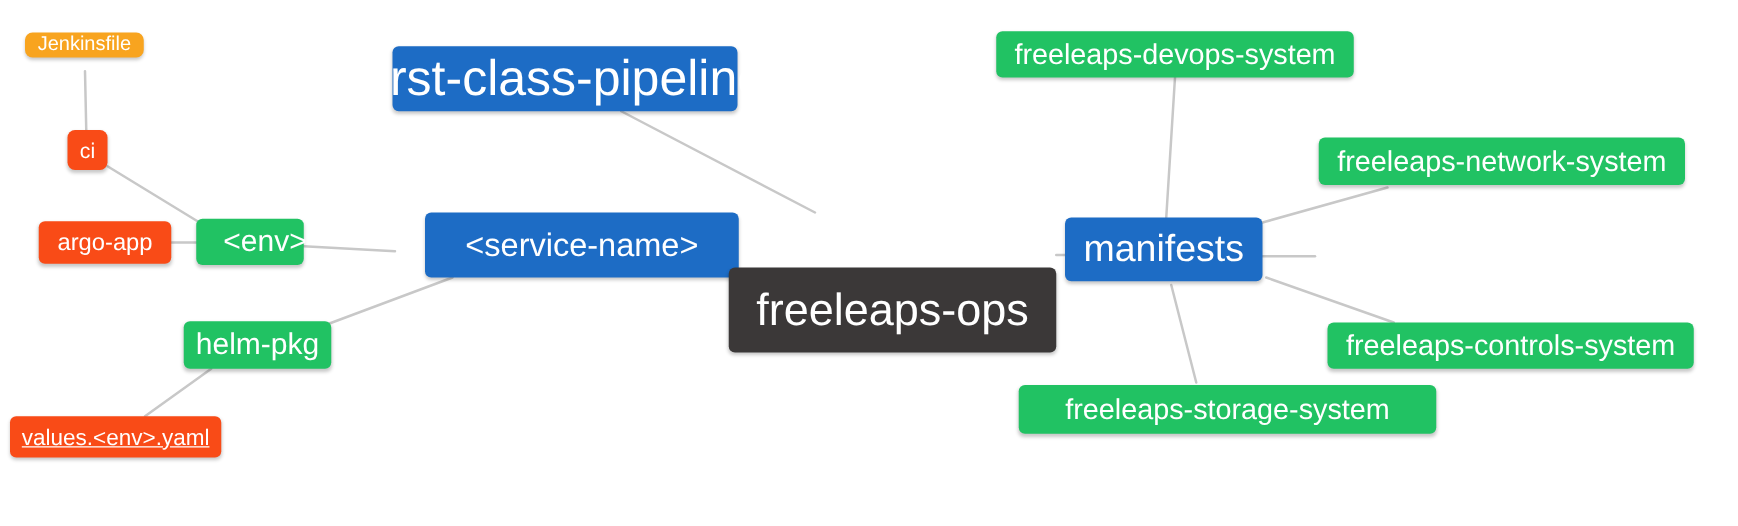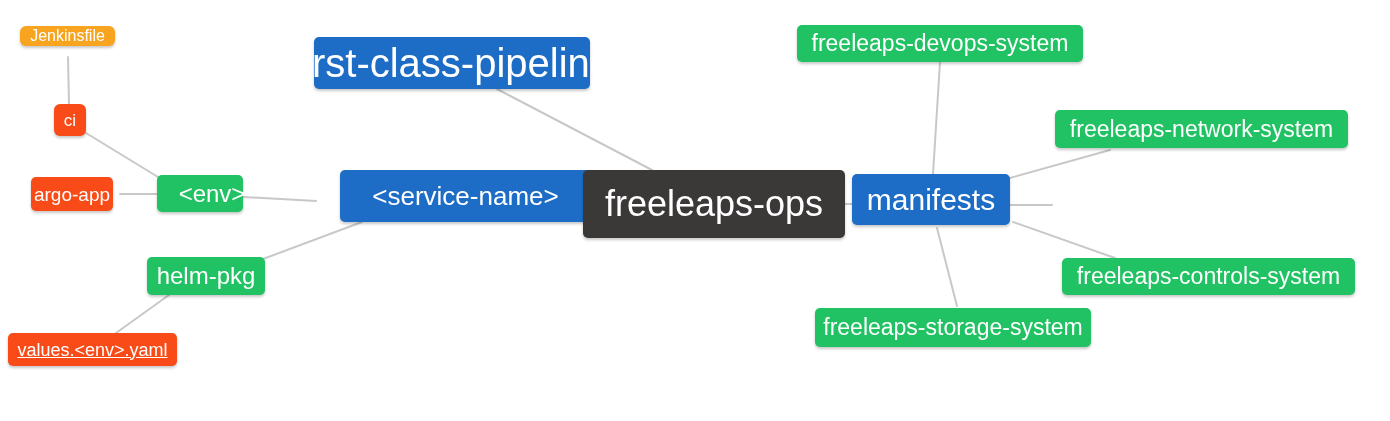--- a/index.html
+++ b/index.html
@@ -16,41 +16,41 @@
     position:absolute;z-index:1;
     display:flex;align-items:center;justify-content:center;
     box-sizing:border-box;
     color:var(--text,#ffffff);
     white-space:nowrap;
     border-radius:5px;
     box-shadow:0 2px 3px rgba(0,0,0,.22);
     cursor:pointer;
     line-height:1;
   }
-  .c-root{background:var(--root-bg,#3b3838);}
+  .c-root{background:var(--root-bg,#3b3838);margin-top:44px;}
   .c-blue{background:var(--primary-bg,#1d6cc5);}
   .c-green{background:var(--secondary-bg,#21c263);}
   .c-red{background:var(--leaf-red-bg,#f94b17);}
   .c-amber{background:var(--leaf-amber-bg,#f8a41f);}
 
   .n-jenkinsfile{left:20px;top:26px;width:95px;height:20px;font-size:16px;border-radius:6px;}
   .n-ci{left:54px;top:104px;width:32px;height:32px;font-size:17px;border-radius:6px;}
-  .n-argo-app{left:31px;top:177px;width:82px;height:34px;font-size:19px;}
+  .n-argo-app{left:31px;top:177px;width:106px;height:34px;font-size:19px;}
   .n-env{left:157px;top:175px;width:86px;height:37px;font-size:24px;padding-left:24px;}
   .n-helm-pkg{left:147px;top:257px;width:118px;height:38px;font-size:24px;}
   .n-values{left:8px;top:333px;width:169px;height:33px;font-size:18px;text-decoration:underline;}
   .n-first-class-pipeline{left:314px;top:37px;width:276px;height:52px;font-size:40px;}
   .n-service-name{left:316px;top:170px;width:251px;height:52px;font-size:26px;margin-left:24px;}
   .n-freeleaps-ops{left:583px;top:170px;width:262px;height:68px;font-size:36px;}
   .n-manifests{left:852px;top:174px;width:158px;height:51px;font-size:30px;}
   .n-devops-system{left:797px;top:25px;width:286px;height:37px;font-size:23px;}
   .n-network-system{left:1055px;top:110px;width:293px;height:38px;font-size:23px;}
   .n-monitoring-system{left:1052px;top:186px;width:321px;height:37px;font-size:23px;}
   .n-controls-system{left:1062px;top:258px;width:293px;height:37px;font-size:23px;}
-  .n-storage-system{left:815px;top:308px;width:276px;height:39px;font-size:23px;}
+  .n-storage-system{left:815px;top:308px;width:334px;height:39px;font-size:23px;}
 </style>
 </head>
 <body>
 
 <div id="canvas">
 
   <svg id="edges" width="1390" height="421">
     <line x1="68" y1="57" x2="69" y2="104"></line>
     <line x1="86" y1="133" x2="158" y2="177"></line>
     <line x1="120" y1="194" x2="157" y2="194"></line>

